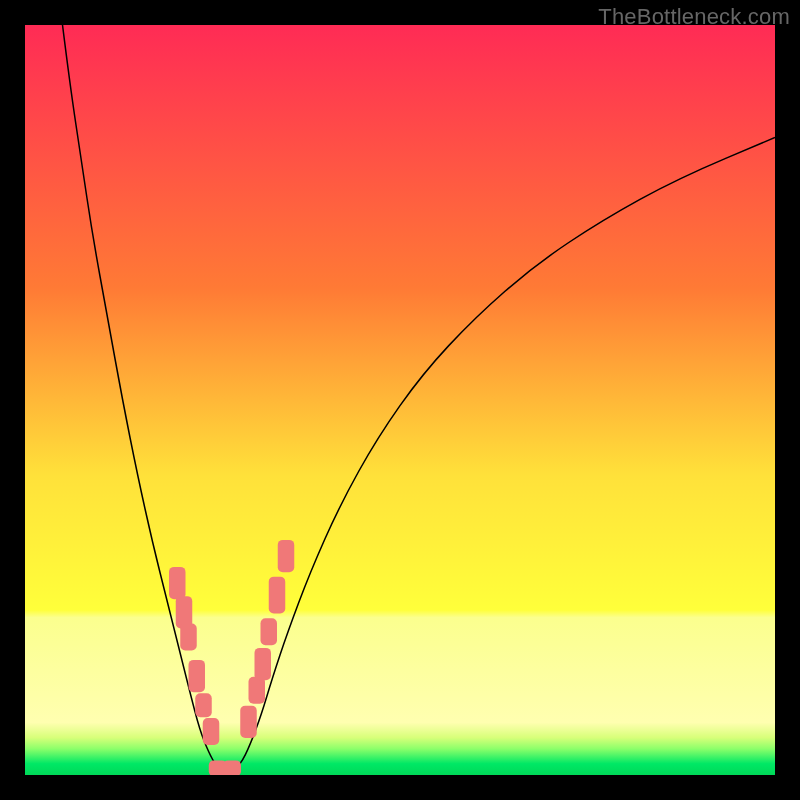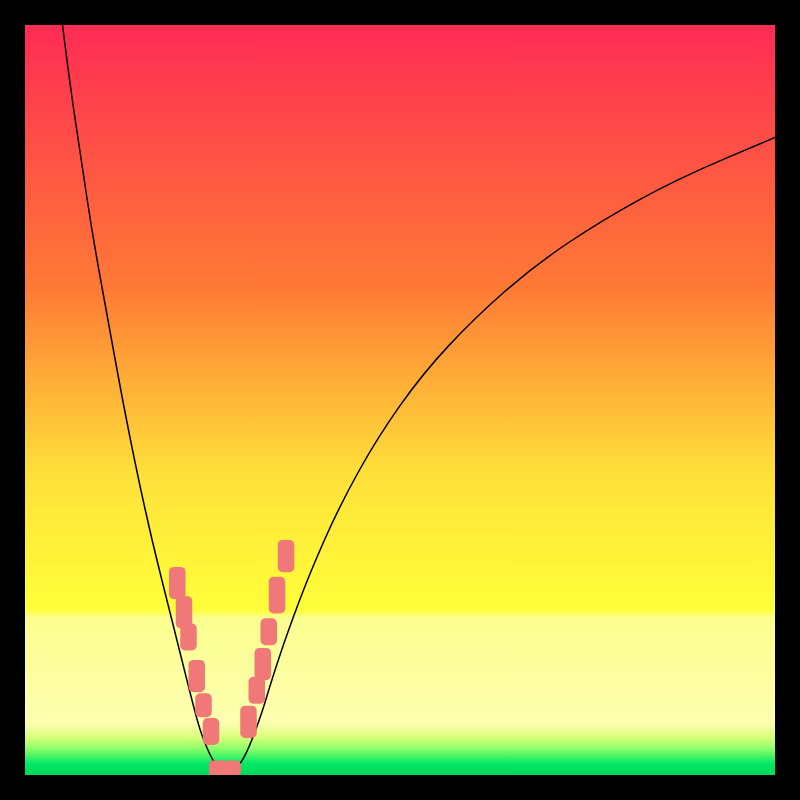--- a/index.html
+++ b/index.html
@@ -30,20 +30,21 @@
     color: #666;
     font-size: 22px;
     letter-spacing: 0.2px;
     font-weight: 400;
   }
 </style>
 </head>
 <body>
 
 <div class="frame">
+  <div class="watermark">TheBottleneck.com</div>
 
   <svg class="plot" viewBox="0 0 750 750" preserveAspectRatio="none">
     <defs>
       <linearGradient id="bg-grad" x1="0" y1="0" x2="0" y2="1">
       <stop offset="0%" stop-color="#ff2b55"></stop>
           <stop offset="35%" stop-color="#ff7a35"></stop>
           <stop offset="60%" stop-color="#ffe13a"></stop>
           <stop offset="78%" stop-color="#ffff3a"></stop>
           <stop offset="79%" stop-color="#fbff8e"></stop>
           <stop offset="93%" stop-color="#ffffb0"></stop>

